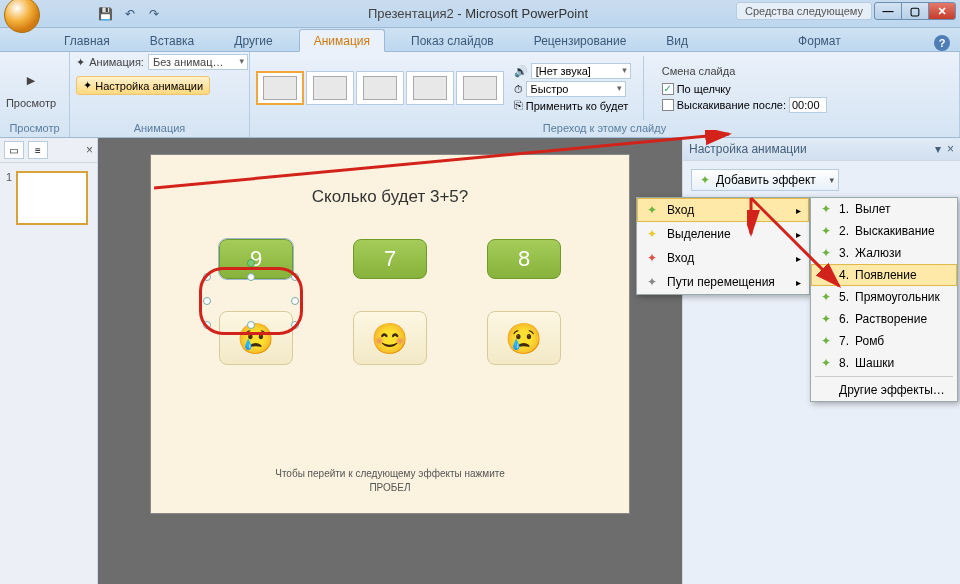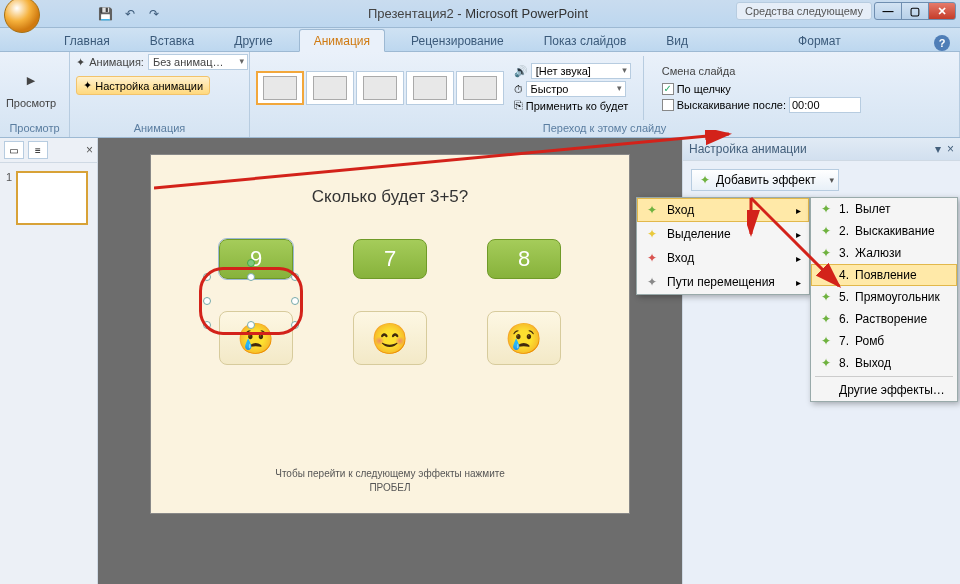--- a/index.html
+++ b/index.html
@@ -145,21 +145,21 @@
   width: 48px; height: 34px;
   border: 1px solid #b7cce0; background: #fff;
   display: flex; align-items: center; justify-content: center;
 }
 .trans-thumb.sel { border: 2px solid #f2a73b; }
 .trans-thumb .mini { width: 34px; height: 24px; background: #e8e8e8; border: 1px solid #aaa; }
 .trans-opts { display: flex; flex-direction: column; gap: 2px; font-size: 11px; margin-left: 6px; }
 .trans-opts .opt { display: flex; align-items: center; gap: 3px; }
 .chk { width: 12px; height: 12px; border: 1px solid #888; background: #fff; display: inline-block; }
 .chk.on::before { content:"✓"; font-size:10px; line-height:10px; color:#2a6; display:block; text-align:center; }
-.time-box { border: 1px solid #b7cce0; background: #fff; width: 72px; font-size: 11px; padding: 1px 2px; }
+.time-box { border: 1px solid #b7cce0; background: #fff; width: 38px; font-size: 11px; padding: 1px 2px; }
 .slide-change-title { font-size: 11px; color: #444; padding: 2px 0 4px; }
 
 
 .content {
   display: flex;
   height: calc(584px - 28px - 24px - 86px);
 }
 .left-panel {
   width: 98px;
   border-right: 1px solid #cfd9e4;
@@ -358,22 +358,22 @@
     <div class="win-btn">▢</div>
     <div class="win-btn close">✕</div>
   </div>
 </div>
 
 <div class="tabbar">
   <div class="tab">Главная</div>
   <div class="tab">Вставка</div>
   <div class="tab">Другие</div>
   <div class="tab active">Анимация</div>
+  <div class="tab">Показ слайдов</div>
   <div class="tab">Рецензирование</div>
-  <div class="tab">Показ слайдов</div>
   <div class="tab">Вид</div>
   <div class="tab" style="margin-left:70px;">Формат</div>
   <div class="help-icon">?</div>
 </div>
 
 <div class="ribbon">
   <div class="ribbon-group" style="width:70px;">
     <div class="ribbon-group-body">
       <div class="big-btn">
         <span class="icon-box">▶</span>
@@ -566,21 +566,21 @@
       <span>Растворение</span>
     </div>
   <div class="sm-item">
       <span class="star-icon" style="color:#6fb23f;">✦</span>
       <span>7.</span> 
       <span>Ромб</span>
     </div>
   <div class="sm-item">
       <span class="star-icon" style="color:#6fb23f;">✦</span>
       <span>8.</span> 
-      <span>Выход</span>
+      <span>Шашки</span>
     </div>
   <div class="sep"></div>
   <div class="sm-item">
       <span style="width:14px;"></span>
       <span>Другие эффекты…</span>
     </div>
 </div>
 
 <svg class="red-arrow1" viewBox="0 0 580 62">
   <defs>

